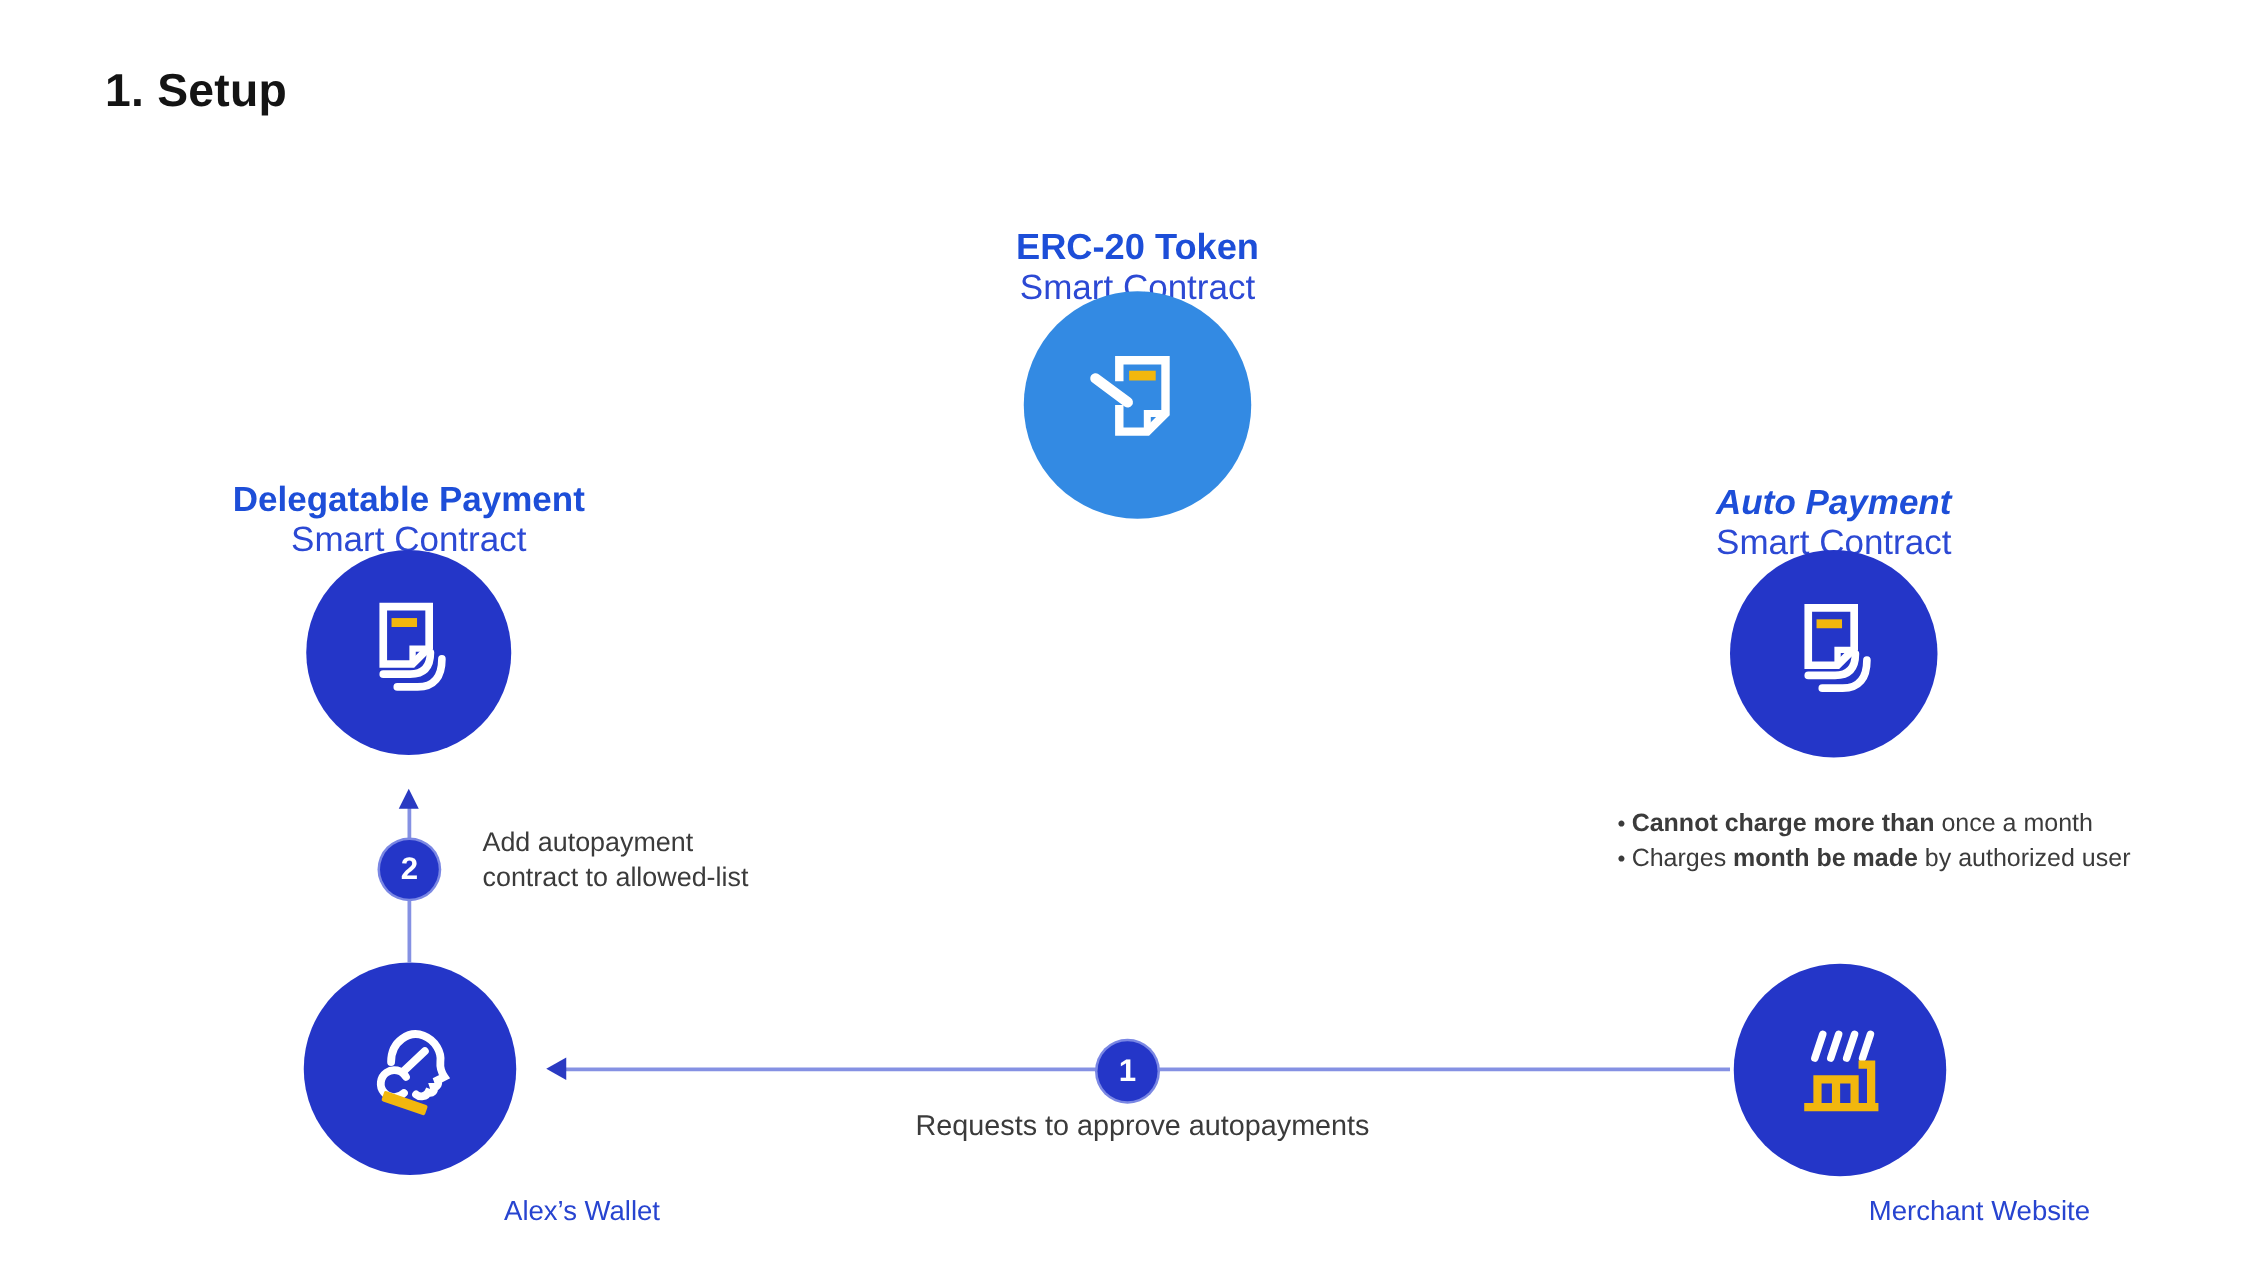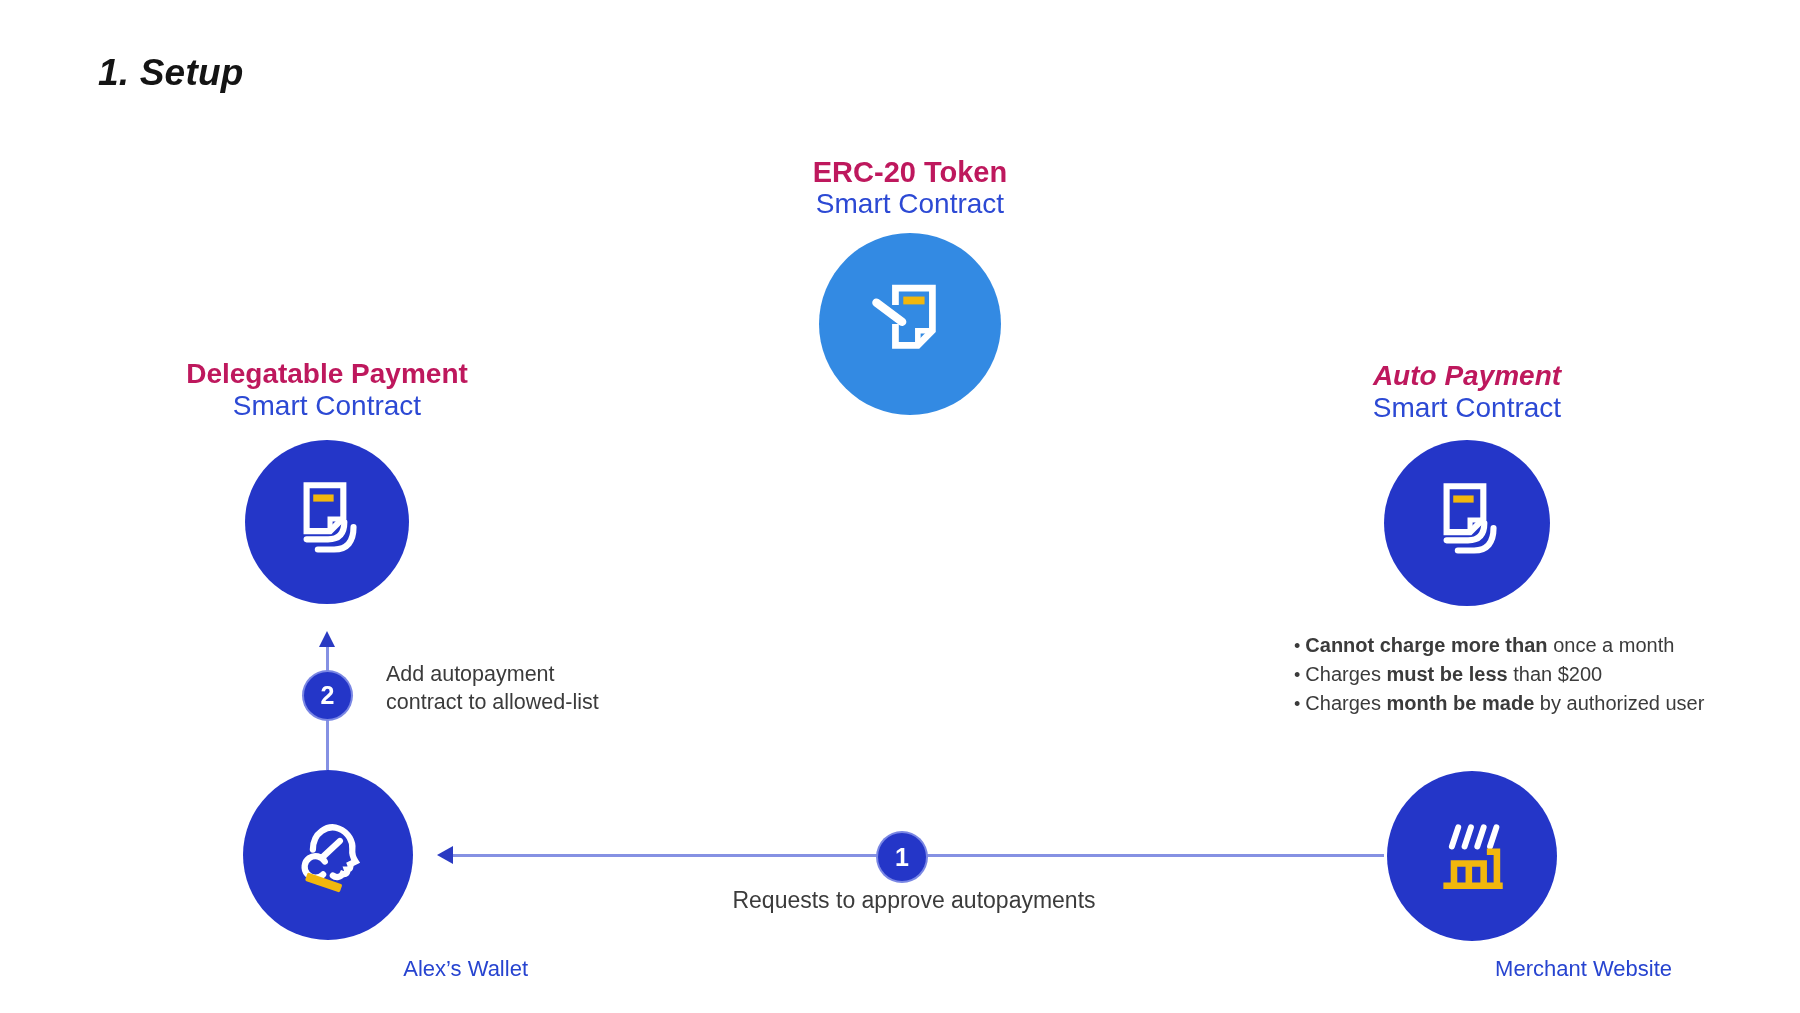--- a/index.html
+++ b/index.html
@@ -5,31 +5,31 @@
   html,body{margin:0;padding:0;background:#fff;}
   .canvas{
     position:relative;width:1800px;height:1013px;background:#ffffff;overflow:hidden;
     font-family:"Liberation Sans", sans-serif;
   }
   .abs{position:absolute;}
   .page-title{
     font-size:37px;font-weight:700;color:#141414;letter-spacing:.2px;
   }
   .node-heading{text-align:center;}
-  .node-heading .t1{font-size:29px;font-weight:700;color:#be185d;line-height:32px;}
+  .node-heading .t1{font-size:29px;font-weight:700;color:#1d4ed8;line-height:32px;margin-top:26px;}
   .node-heading .t2{font-size:28px;font-weight:400;color:#2c49d4;line-height:31px;}
   .circle{
     border-radius:50%;display:flex;align-items:center;justify-content:center;
   }
   .circle.dark{background:#2436c8;}
   .circle.light{background:#338ae3;}
   .node-label{
     font-size:22px;font-weight:500;color:#2744d0;text-align:right;
   }
-  .rules{width:430px;}
+  .rules{width:430px;margin-top:14px;}
   .rule{
     font-size:20px;line-height:28px;color:#3b3b3b;font-weight:400;white-space:nowrap;
   }
   .rule::before{content:"• ";font-size:18px;}
   .rule b{font-weight:700;}
   .line{background:#8591e3;}
   .arrowhead{width:0;height:0;}
   .arrow-up{border-left:8px solid transparent;border-right:8px solid transparent;border-bottom:16px solid #2a3ac2;}
   .arrow-left{border-top:9px solid transparent;border-bottom:9px solid transparent;border-right:16px solid #2a3ac2;}
   .badge{
@@ -39,21 +39,21 @@
   }
   .step-label{color:#3b3b3b;font-weight:500;margin-left:12px;}
   .step-label.two-line{white-space:pre-line;}
   svg{display:block;}
 </style>
 </head>
 <body>
 
 <div class="canvas">
 
-  <div class="abs page-title" style="left:98px;top:52px;font-style:italic;">1. Setup</div>
+  <div class="abs page-title" style="left:84px;top:52px;">1. Setup</div>
 
   <div class="abs node-heading" style="left:705px;top:156px;width:410px;">
     <div class="t1">ERC-20 Token</div>
     <div class="t2">Smart Contract</div>
   </div>
   <div class="abs circle light" style="left:819px;top:233px;width:182px;height:182px;">
     <svg width="112" height="112" viewBox="0 0 100 100">
       <path d="M37 33 V18 H70 V56 L57 69 H37 V50" fill="none" stroke="#ffffff" stroke-width="6" stroke-linejoin="miter"></path>
       <path d="M57 68 V56 H69" fill="none" stroke="#ffffff" stroke-width="5"></path>
       <rect x="44" y="25.5" width="19" height="7" fill="#f2b70d"></rect>
@@ -84,21 +84,20 @@
       <path d="M30 14 H66 V46 L53 59 H30 Z" fill="none" stroke="#ffffff" stroke-width="6" stroke-linejoin="miter"></path>
       <path d="M53 58 V47 H65" fill="none" stroke="#ffffff" stroke-width="5"></path>
       <rect x="36.5" y="23" width="20" height="7" fill="#f2b70d"></rect>
       <path d="M30 67 H51 C62 67 67 61 67 50" fill="none" stroke="#ffffff" stroke-width="6" stroke-linecap="round"></path>
       <path d="M41 77 H57 C70 77 76 69 76 55" fill="none" stroke="#ffffff" stroke-width="6" stroke-linecap="round"></path>
     </svg>
   </div>
 
   <div class="abs rules" style="left:1294px;top:631px;">
     <div class="rule"><span></span><b>Cannot charge more than</b><span> once a month</span></div>
-    <div class="rule"><span>Charges </span><b>must be less</b><span> than $200</span></div>
     <div class="rule"><span>Charges </span><b>month be made</b><span> by authorized user</span></div>
   </div>
 
   <div class="abs circle dark" style="left:243px;top:770px;width:170px;height:170px;">
     <svg width="108" height="108" viewBox="0 0 100 100">
       <path d="M36 45 C36 29 50 21.5 60 25.5 C69 29 73.5 38 72.5 45 C72 50 73.5 53 75.5 56 L70.5 58.5 C71.5 61 70.5 63.5 67.5 63.5 C68.5 66.5 66.5 68.5 63.5 67.5 C62 70.5 57.5 71.5 54.5 69" fill="none" stroke="#ffffff" stroke-width="5.8" stroke-linecap="round"></path>
       <path d="M47 56 A10 10 0 1 0 45.5 68" fill="none" stroke="#ffffff" stroke-width="5.8" stroke-linecap="round"></path>
       <line x1="45.5" y1="51.5" x2="61" y2="37" stroke="#ffffff" stroke-width="5.8" stroke-linecap="round"></line>
       <rect x="29" y="71.5" width="34" height="8" rx="1.5" fill="#f2b70d" transform="rotate(19 46 75.5)"></rect>
     </svg>

